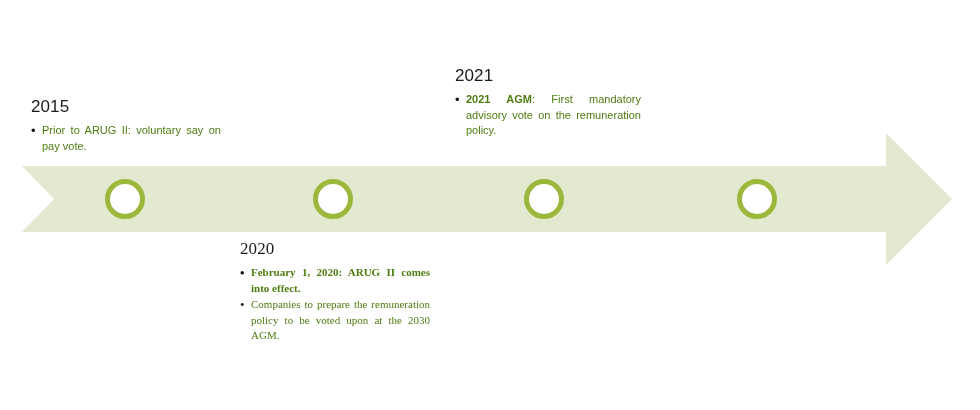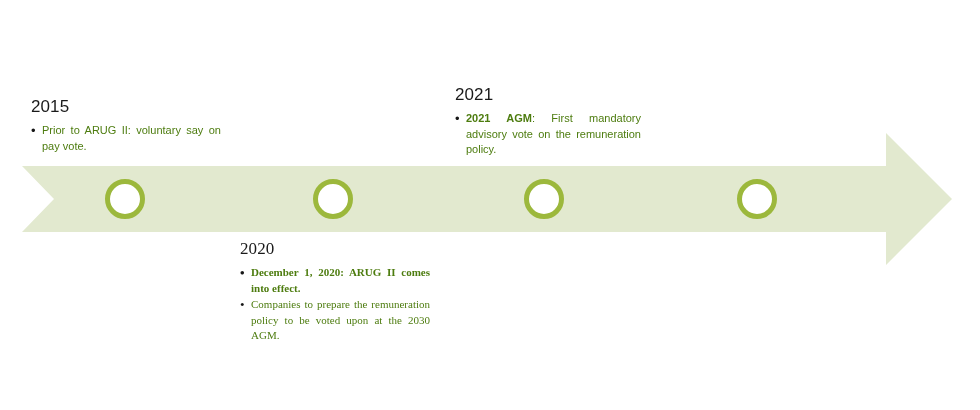--- a/index.html
+++ b/index.html
@@ -81,21 +81,21 @@
   .stage-list li.bold-item {
     font-weight: bold;
   }
   .lead {
     font-weight: bold;
   }
   
   .stage-list li > span.body { display: inline; }
 
   #block-2019 { left: 31px; top: 96px;  width: 190px; }
-  #block-2021 { left: 455px; top: 84px; width: 186px; }
+  #block-2021 { left: 455px; top: 65px; width: 186px; }
   #block-2020 { left: 240px; top: 238px; width: 190px; font-family: Liberation Serif, serif; }
   #block-2022 { left: 668px; top: 238px; width: 186px; }
 
   
   #caption {
     position: absolute;
     left: 22px;
     top: 368px;
     font-size: 13.5px;
     font-weight: bold;
@@ -133,21 +133,21 @@
       <li>
         <span class="lead">2021 AGM</span><span class="body">: First mandatory advisory vote on the remuneration policy.</span>
       </li>
     </ul>
   </div>
 
   <div class="stage-block" id="block-2020">
     <div class="stage-year">2020</div>
     <ul class="stage-list">
       <li class="bold-item">
-        <span class="body">December 1, 2020: ARUG II comes into effect.</span>
+        <span class="body">February 1, 2020: ARUG II comes into effect.</span>
       </li>
       <li>
         <span class="body">Companies to prepare the remuneration policy to be voted upon at the 2030 AGM.</span>
       </li>
     </ul>
   </div>
 
 
 
 </div>

